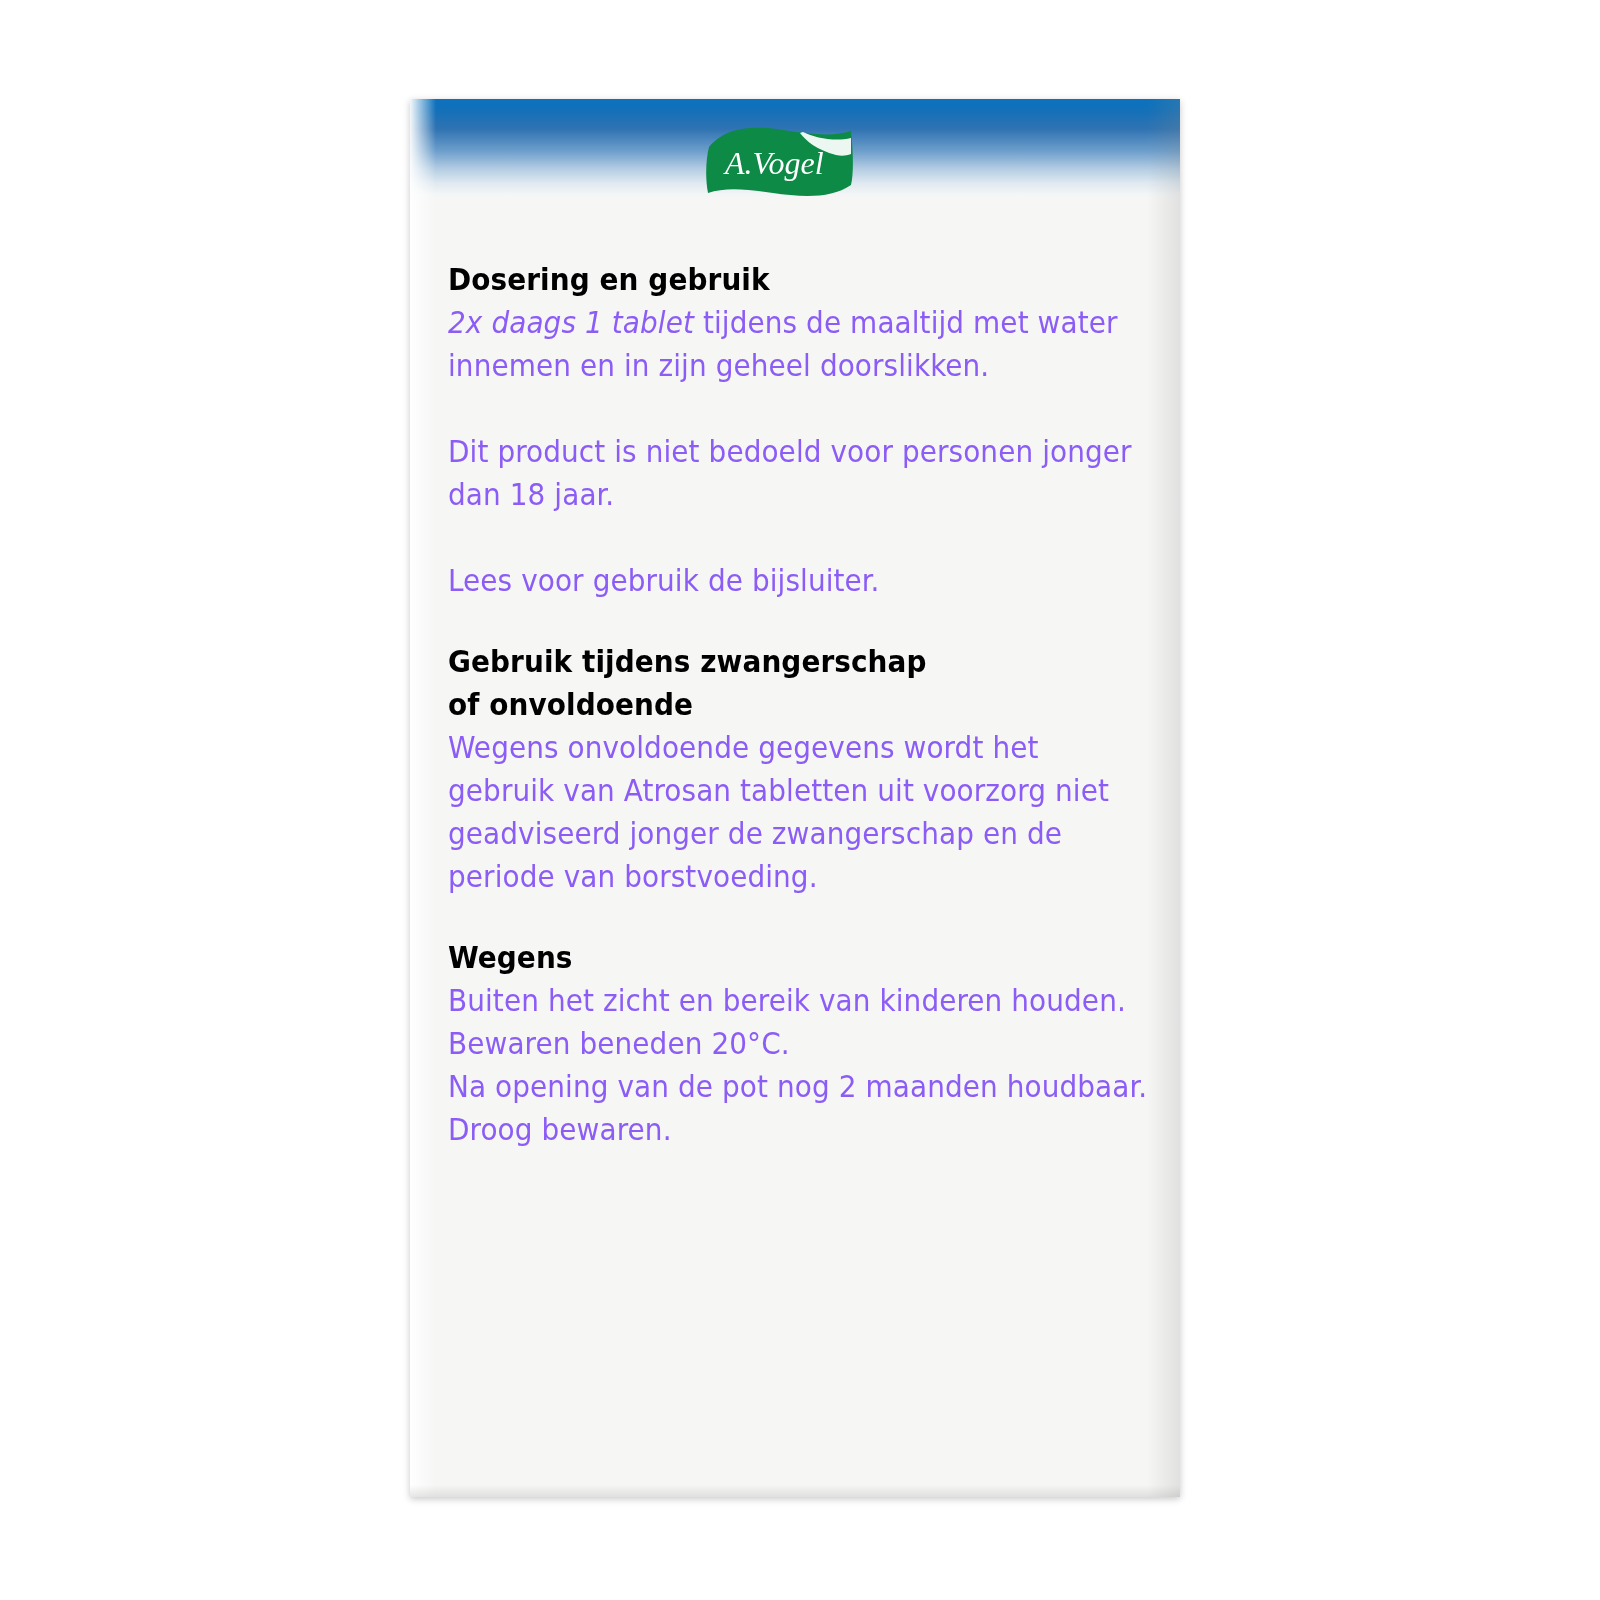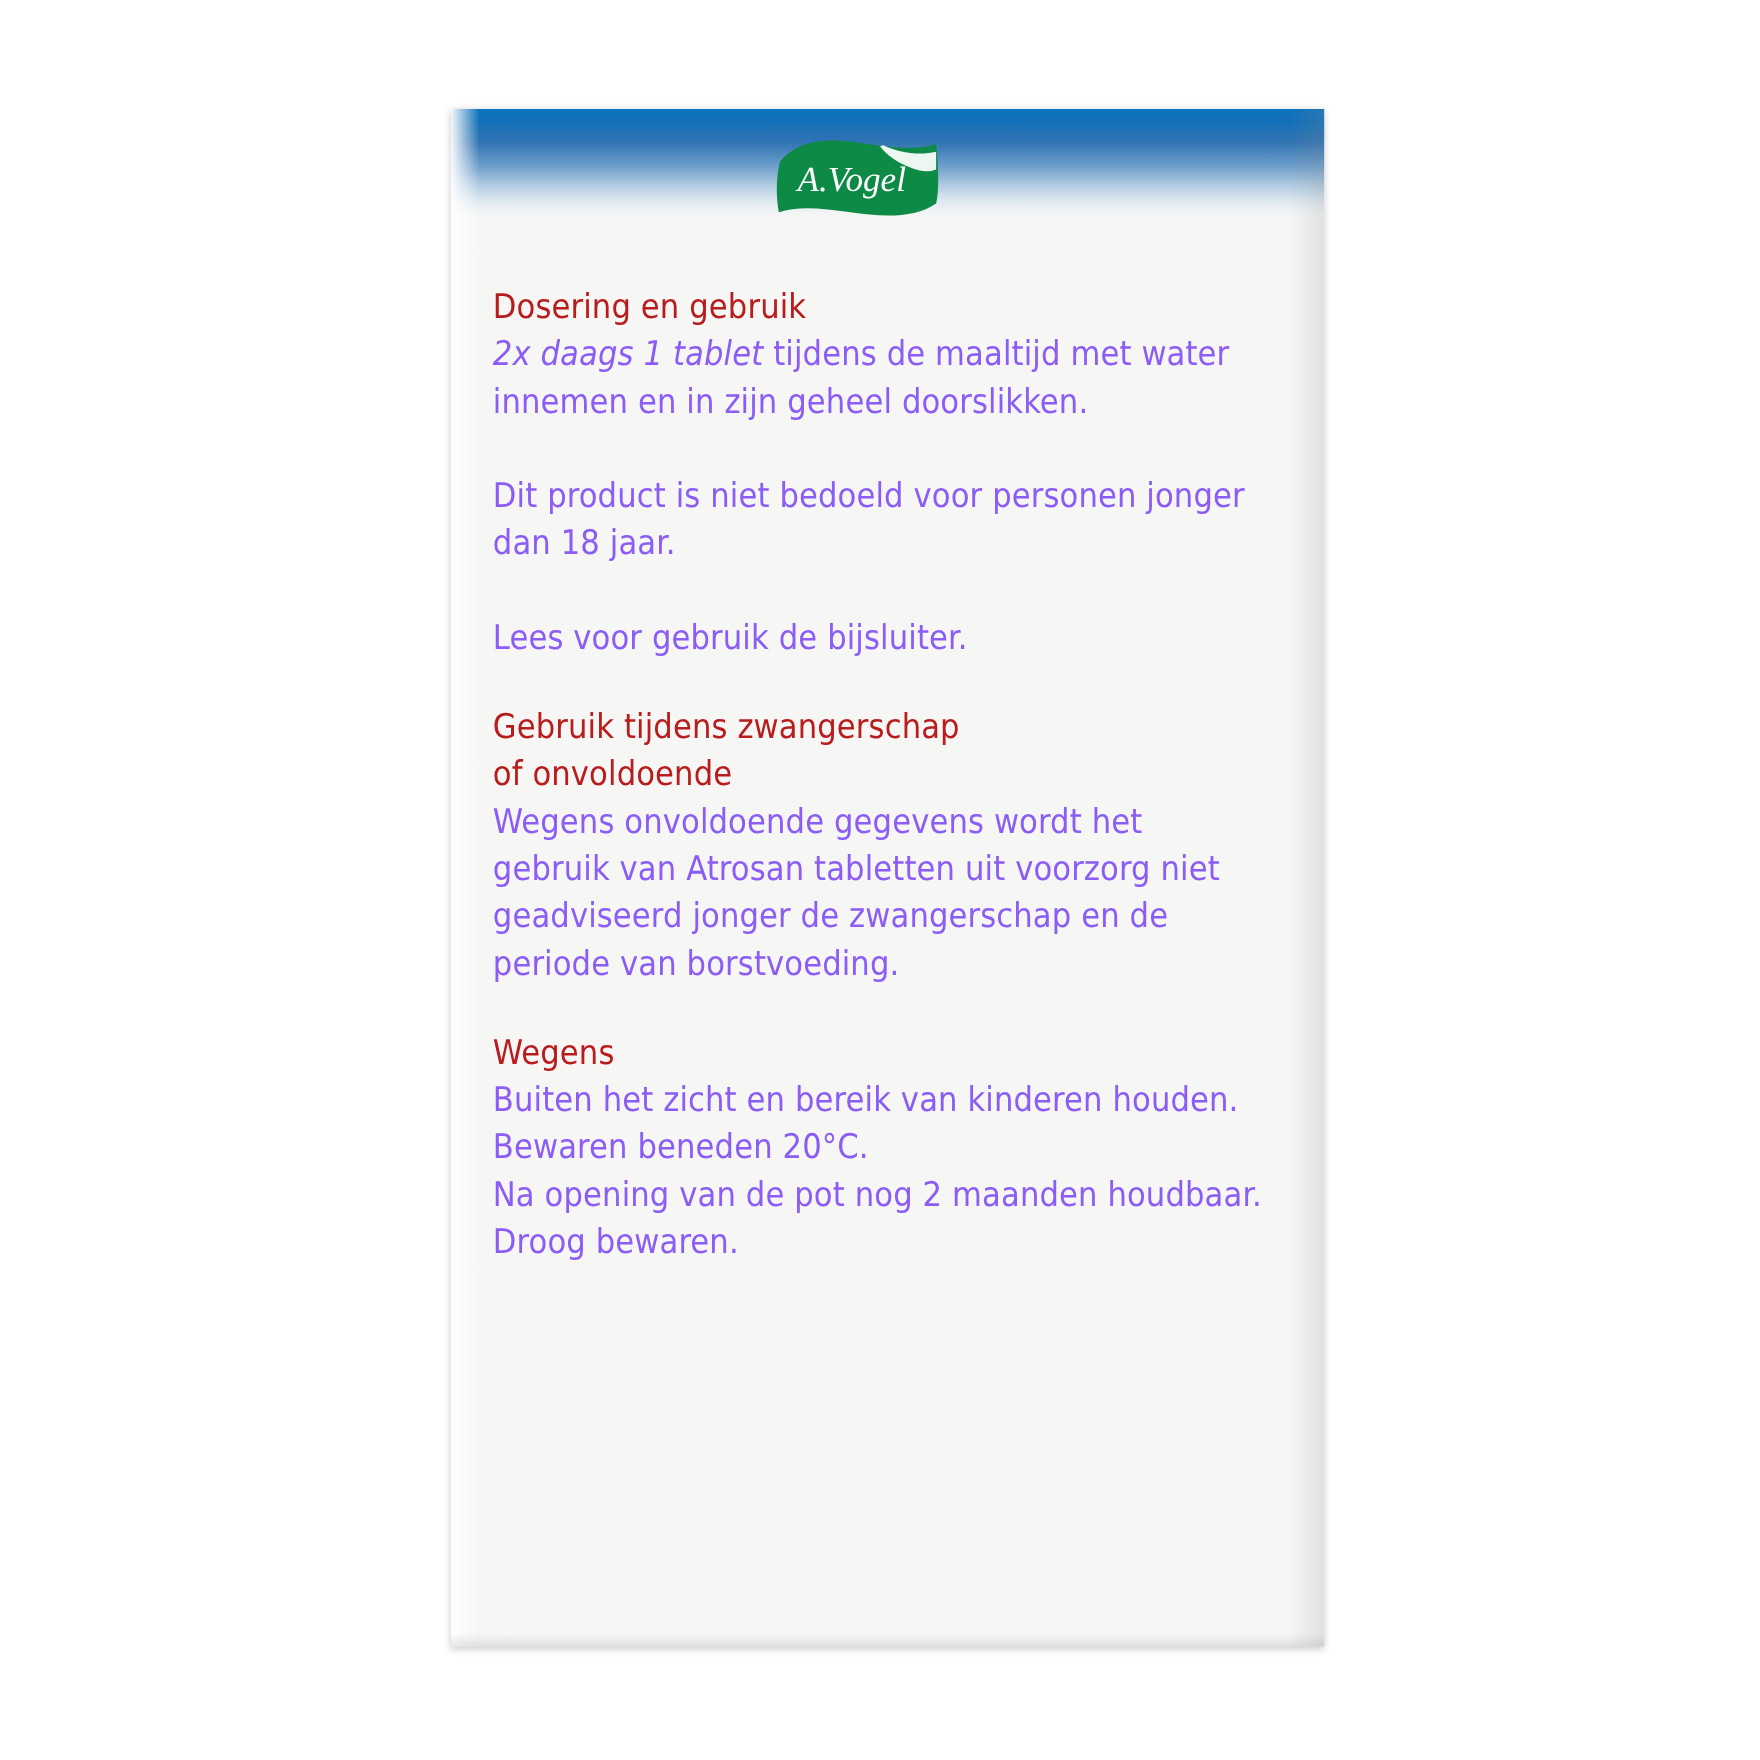--- a/index.html
+++ b/index.html
@@ -15,21 +15,20 @@
     overflow: hidden;
   }
 
   
   .panel-wrap {
     position: absolute;
     left: 410px;
     top: 99px;
     width: 770px;
     height: 1398px;
-    padding-left: 24px;
   }
 
   .panel {
     position: absolute;
     inset: 0;
     background: #f6f6f5;
     box-shadow: 0 2px 7px rgba(0,0,0,0.22);
     overflow: hidden;
   }
 
@@ -89,22 +88,22 @@
     position: absolute;
     left: 38px;
     top: 159px;
     width: 700px;
   }
 
   .section { margin: 0 0 38px 0; }
   .section:last-child { margin-bottom: 0; }
 
   .heading {
-    color: #b91c1c;
-    font-weight: normal;
+    color: #000000;
+    font-weight: bold;
     font-size: 31px;
     line-height: 43px;
     letter-spacing: 0.1px;
     margin: 0;
   }
 
   .body-text {
     color: #8b5cf6;
     font-size: 31px;
     line-height: 43px;

